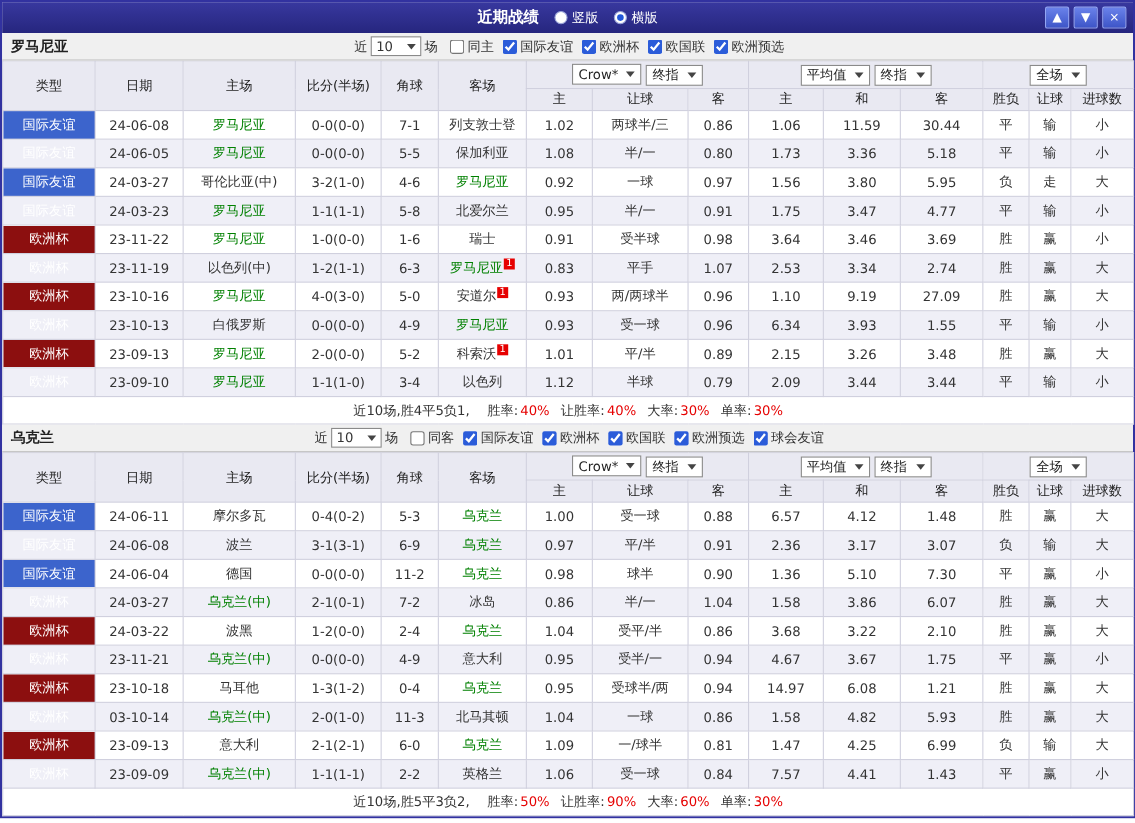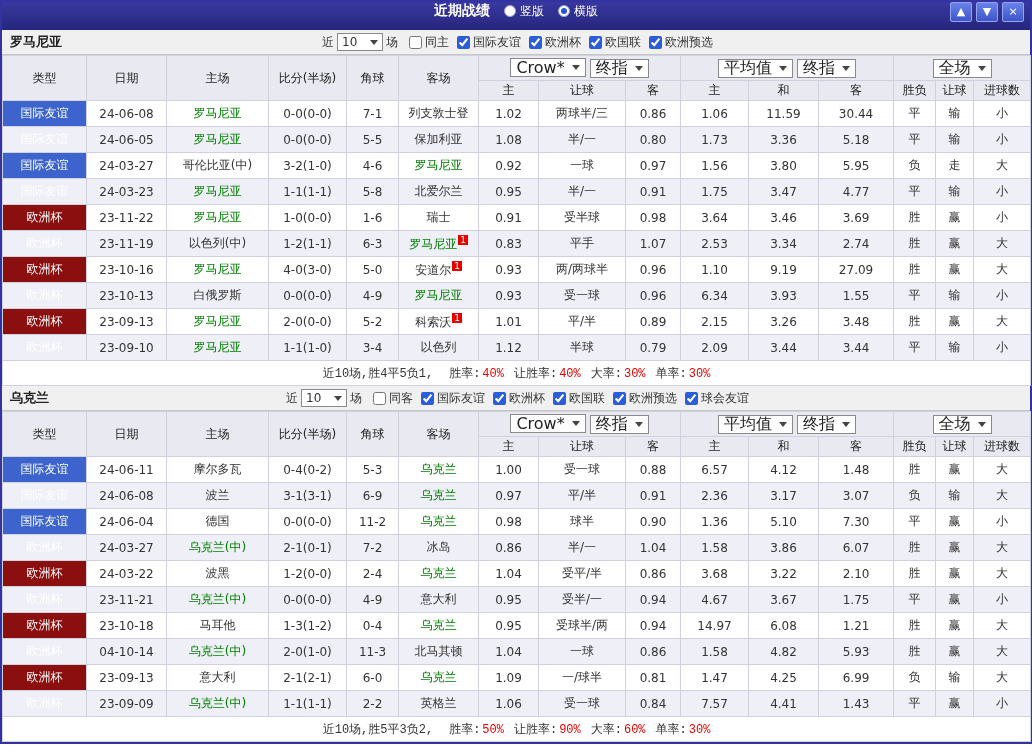--- a/index.html
+++ b/index.html
@@ -5,21 +5,21 @@
   * { margin:0; padding:0; box-sizing:border-box; }
   body {
     font-family:"DejaVu Sans","Liberation Sans",sans-serif;
     font-size:12px; background:#fff; width:1032px;
   }
   .widget { width:1032px; border:2px solid #3232a0; background:#fff; }
 
   
   .titlebar {
     height:28px; background:linear-gradient(#38389f,#26267e);
-    position:relative; display:flex; color:#fff;
+    position:relative; display:flex; align-items:center; color:#fff;
   }
   .titlebar-center {
     position:absolute; left:0; right:0; display:flex;
     justify-content:center; align-items:center; gap:14px;
   }
   .title { font-weight:bold; font-size:14px; }
   .radio-label { display:inline-flex; align-items:center; gap:4px; font-size:12px; cursor:pointer; }
   .radio-circle {
     width:12px; height:12px; border-radius:50%; background:#fff;
     border:1px solid #9aa4d8; position:relative; display:inline-block;
@@ -63,34 +63,34 @@
   .results th, .results td {
     border:1px solid #d0d0de; text-align:center; overflow:hidden; white-space:nowrap;
   }
   .results thead th { background:#e9e9f2; font-weight:normal; color:#222; font-size:12px; }
   .results thead tr:first-child th { height:25px; }
   .results thead tr:last-child th { height:20px; }
   .sel-cell { vertical-align:middle; }
   .hsel {
     display:inline-flex; align-items:center; justify-content:space-between;
     border:1px solid #8a8a8a; background:#fff; height:19px; padding:0 5px;
-    min-width:52px; gap:7px; margin:0 2px; cursor:pointer; font-size:16px;
+    min-width:52px; gap:7px; margin:0 2px; cursor:pointer; font-size:12px;
   }
   .results tbody td { height:26px; color:#333; font-size:12px; }
   .results tbody tr:nth-child(even) td { background:#efeff7; }
   .results tbody td.type-friendly { background:#3c64cc; color:#fff; }
   .results tbody td.type-eurocup { background:#8c0f0f; color:#fff; }
   .team { color:#008000; }
   .score { color:#dd0000; }
   .res-r { color:#e60000; } .res-g { color:#009900; } .res-b { color:#0000e6; }
   .badge {
     background:#e60000; color:#fff; font-size:9px; line-height:11px;
     padding:0 2px; margin-left:1px; vertical-align:super;
   }
-  .results tfoot td { height:25px; background:#fff; color:#333;font-family:Liberation Mono, monospace; }
+  .results tfoot td { height:25px; background:#fff; color:#333; }
   .sum-prefix { margin-right:6px; }
   .sum-stat { margin-left:10px; }
   .sum-val { color:#e60000; margin-left:2px; }
 </style>
 </head>
 <body>
 
 <div class="widget">
   <div class="titlebar">
     <div class="titlebar-center">
@@ -584,21 +584,21 @@
             <td>0.94</td>
             <td>14.97</td>
             <td>6.08</td>
             <td>1.21</td>
             <td class="res-r">胜</td>
             <td class="res-r">赢</td>
             <td class="res-r">大</td>
           </tr>
           <tr>
             <td class="type-eurocup">欧洲杯</td>
-            <td>04-10-14</td>
+            <td>03-10-14</td>
             <td><span class="team">乌克兰(中)</span></td>
             <td class="score">2-0(1-0)</td>
             <td>11-3</td>
             <td><span>北马其顿</span></td>
             <td>1.04</td>
             <td>一球</td>
             <td>0.86</td>
             <td>1.58</td>
             <td>4.82</td>
             <td>5.93</td>

